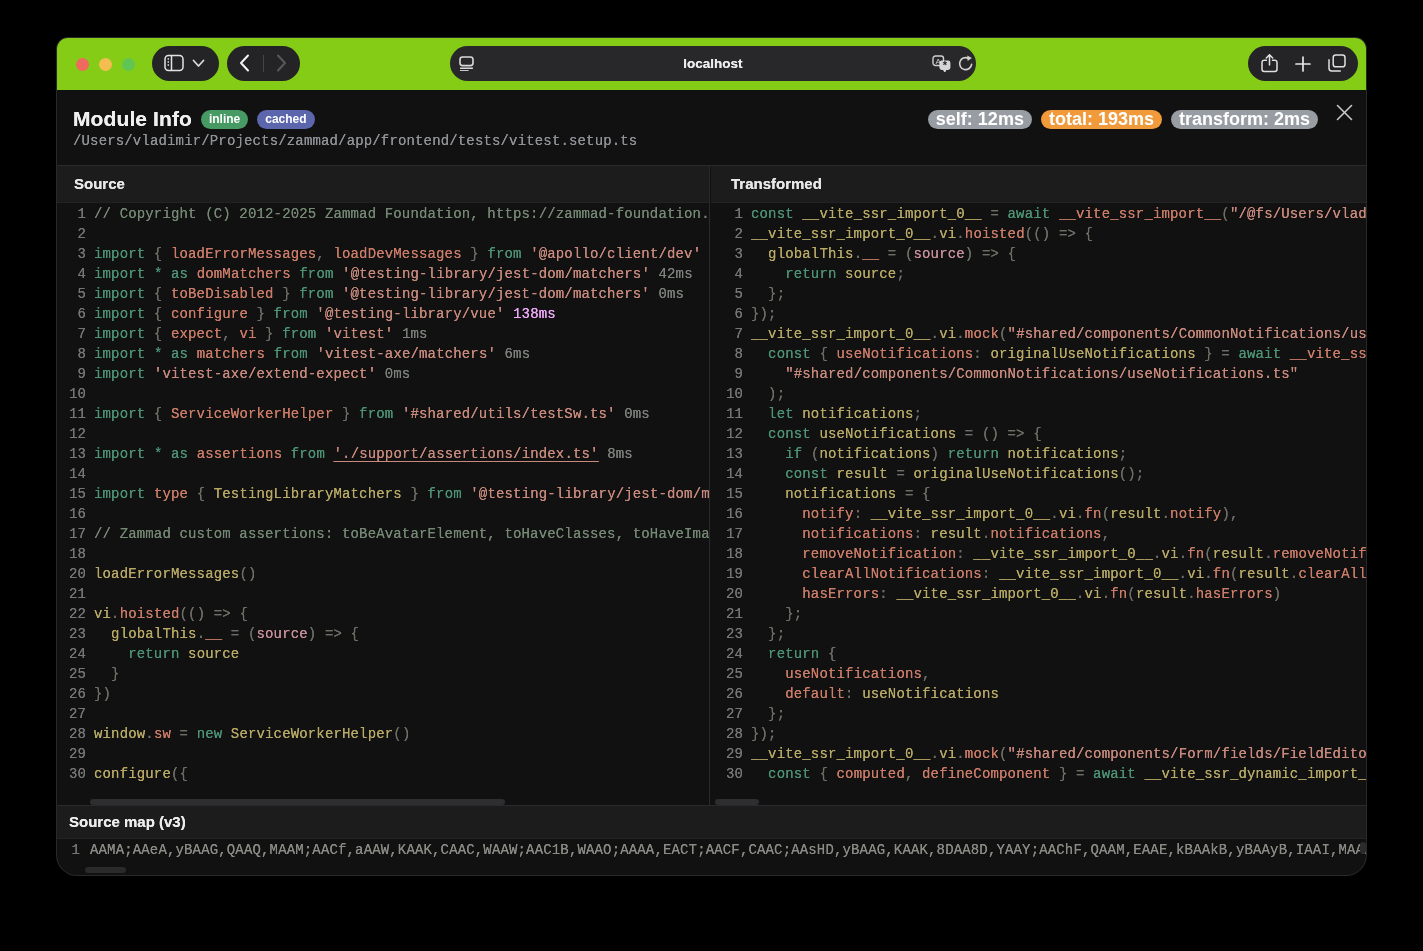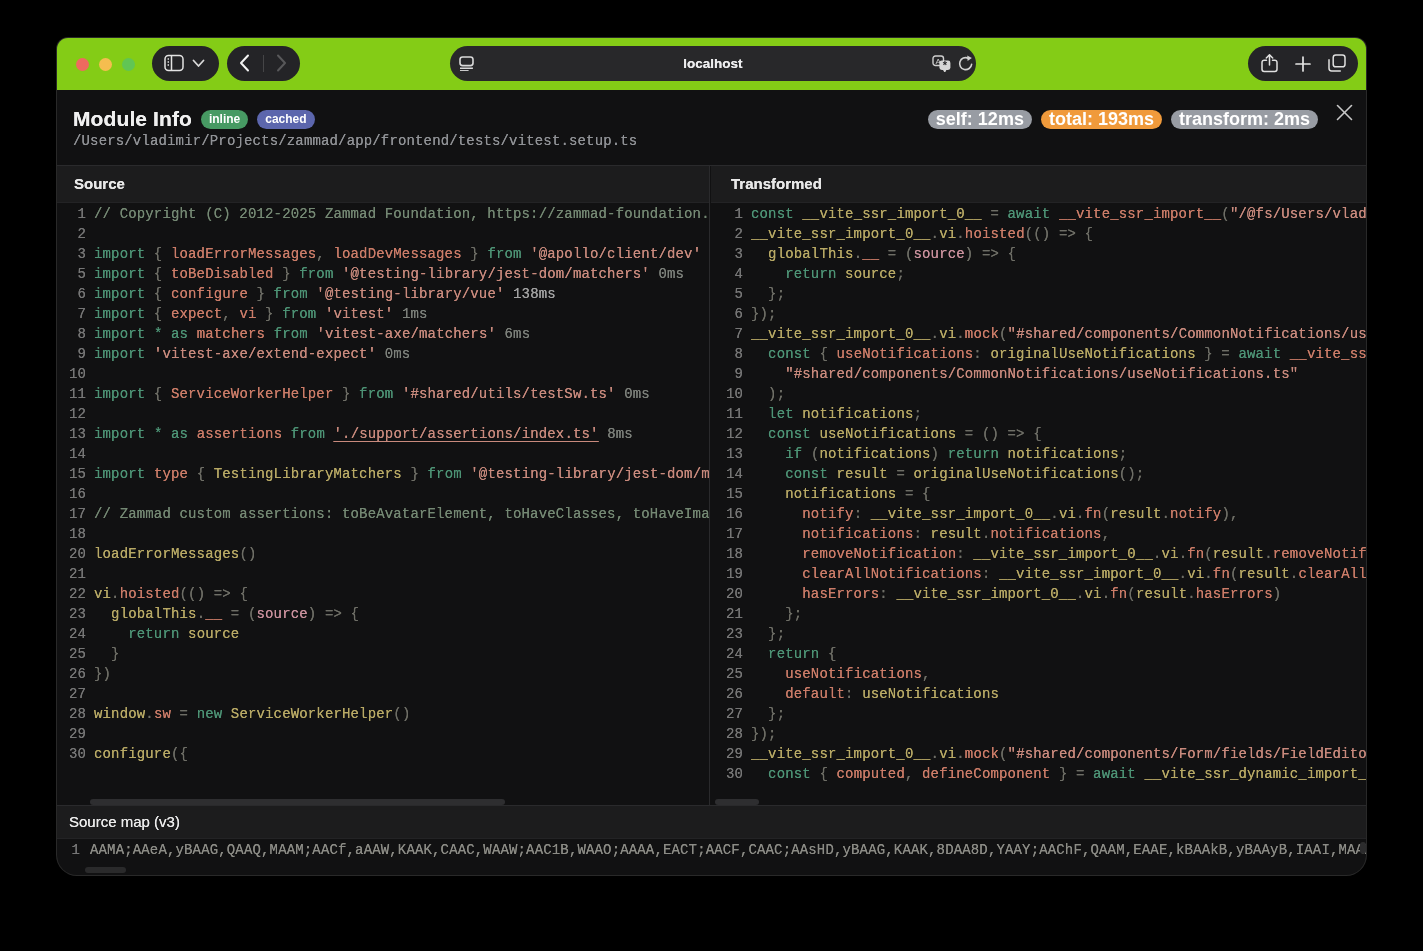--- a/index.html
+++ b/index.html
@@ -53,28 +53,28 @@
     font-family:"Liberation Mono", monospace; font-size:14px; line-height:20px;
     letter-spacing:0.15px; }
   .cl { height:20px; white-space:pre; }
   .n { display:inline-block; width:29px; text-align:right; color:#767676; margin-right:8px; }
   .panel.right .n { width:32px; }
   .panel.right .phead { padding-left:20px; }
   .t { color:#dbd7ca; }
   i { font-style:normal; }
   .c { color:#748873; } .k { color:#4d9375; } .s { color:#c98a7d; }
   .p { color:#cb7c68; } .v { color:#b8a965; } .o { color:#6e6e66; }
-  .d { color:#7d817b; } .t-hot { color:#a3a3a3;margin-top:32px; }
+  .d { color:#7d817b; } .t-hot { color:#f0abfc;margin-top:32px; }
   .a { color:#c9909c; }
   .su { color:#c98a7d; text-decoration:underline; text-underline-offset:3px; }
   .hsb { position:absolute; height:6px; border-radius:3px; background:#2e2e30; }
   
   .smap { position:absolute; left:0; top:768px; width:100%; height:69px; }
   .smhead { height:33px; line-height:32px; padding-left:12px; color:#ececec;
-    font-size:15px; font-weight:400; background:#1c1c1d; border-bottom:1px solid #232325; }
+    font-size:15px; font-weight:700; background:#1c1c1d; border-bottom:1px solid #232325; }
   .smline { position:absolute; left:0; top:34px; right:0; bottom:0; overflow:hidden;
     font-family:"Liberation Mono", monospace; font-size:14px; line-height:20px;
     letter-spacing:0.15px; }
   .smline .n { width:23px; margin-right:10px; }
   .smtext { color:#8b8b85; }
 </style>
 </head>
 <body>
 <div class="window">
   <div class="toolbar">
@@ -154,20 +154,21 @@
     <line x1="1.5" y1="1.5" x2="15.5" y2="15.5"></line>
       <line x1="15.5" y1="1.5" x2="1.5" y2="15.5"></line>
   </svg>
   <div class="panels">
     <div class="panel left">
       <div class="phead">Source</div>
       <div class="code">
 <div class="cl"><span class="n">1</span><span class="t"><i class="c">// Copyright (C) 2012-2025 Zammad Foundation, https://zammad-foundation.org/</i></span></div>
 <div class="cl"><span class="n">2</span><span class="t"></span></div>
 <div class="cl"><span class="n">3</span><span class="t"><i class="k">import</i><i class="o"> { </i><i class="p">loadErrorMessages</i><i class="o">, </i><i class="p">loadDevMessages</i><i class="o"> } </i><i class="k">from</i><i class="s"> '@apollo/client/dev'</i><i class="d"> 3ms</i></span></div>
+<div class="cl"><span class="n">4</span><span class="t"><i class="k">import</i><i class="o"> </i><i class="k">*</i><i class="o"> </i><i class="k">as</i><i class="o"> </i><i class="p">domMatchers</i><i class="o"> </i><i class="k">from</i><i class="s"> '@testing-library/jest-dom/matchers'</i><i class="d"> 42ms</i></span></div>
 <div class="cl"><span class="n">5</span><span class="t"><i class="k">import</i><i class="o"> { </i><i class="p">toBeDisabled</i><i class="o"> } </i><i class="k">from</i><i class="s"> '@testing-library/jest-dom/matchers'</i><i class="d"> 0ms</i></span></div>
 <div class="cl"><span class="n">6</span><span class="t"><i class="k">import</i><i class="o"> { </i><i class="p">configure</i><i class="o"> } </i><i class="k">from</i><i class="s"> '@testing-library/vue'</i><i class="t-hot"> 138ms</i></span></div>
 <div class="cl"><span class="n">7</span><span class="t"><i class="k">import</i><i class="o"> { </i><i class="p">expect</i><i class="o">, </i><i class="p">vi</i><i class="o"> } </i><i class="k">from</i><i class="s"> 'vitest'</i><i class="d"> 1ms</i></span></div>
 <div class="cl"><span class="n">8</span><span class="t"><i class="k">import</i><i class="o"> </i><i class="k">*</i><i class="o"> </i><i class="k">as</i><i class="o"> </i><i class="p">matchers</i><i class="o"> </i><i class="k">from</i><i class="s"> 'vitest-axe/matchers'</i><i class="d"> 6ms</i></span></div>
 <div class="cl"><span class="n">9</span><span class="t"><i class="k">import</i><i class="s"> 'vitest-axe/extend-expect'</i><i class="d"> 0ms</i></span></div>
 <div class="cl"><span class="n">10</span><span class="t"></span></div>
 <div class="cl"><span class="n">11</span><span class="t"><i class="k">import</i><i class="o"> { </i><i class="p">ServiceWorkerHelper</i><i class="o"> } </i><i class="k">from</i><i class="s"> '#shared/utils/testSw.ts'</i><i class="d"> 0ms</i></span></div>
 <div class="cl"><span class="n">12</span><span class="t"></span></div>
 <div class="cl"><span class="n">13</span><span class="t"><i class="k">import</i><i class="o"> </i><i class="k">*</i><i class="o"> </i><i class="k">as</i><i class="o"> </i><i class="p">assertions</i><i class="o"> </i><i class="k">from</i><i class="o"> </i><i class="su">'./support/assertions/index.ts'</i><i class="d"> 8ms</i></span></div>
 <div class="cl"><span class="n">14</span><span class="t"></span></div>

